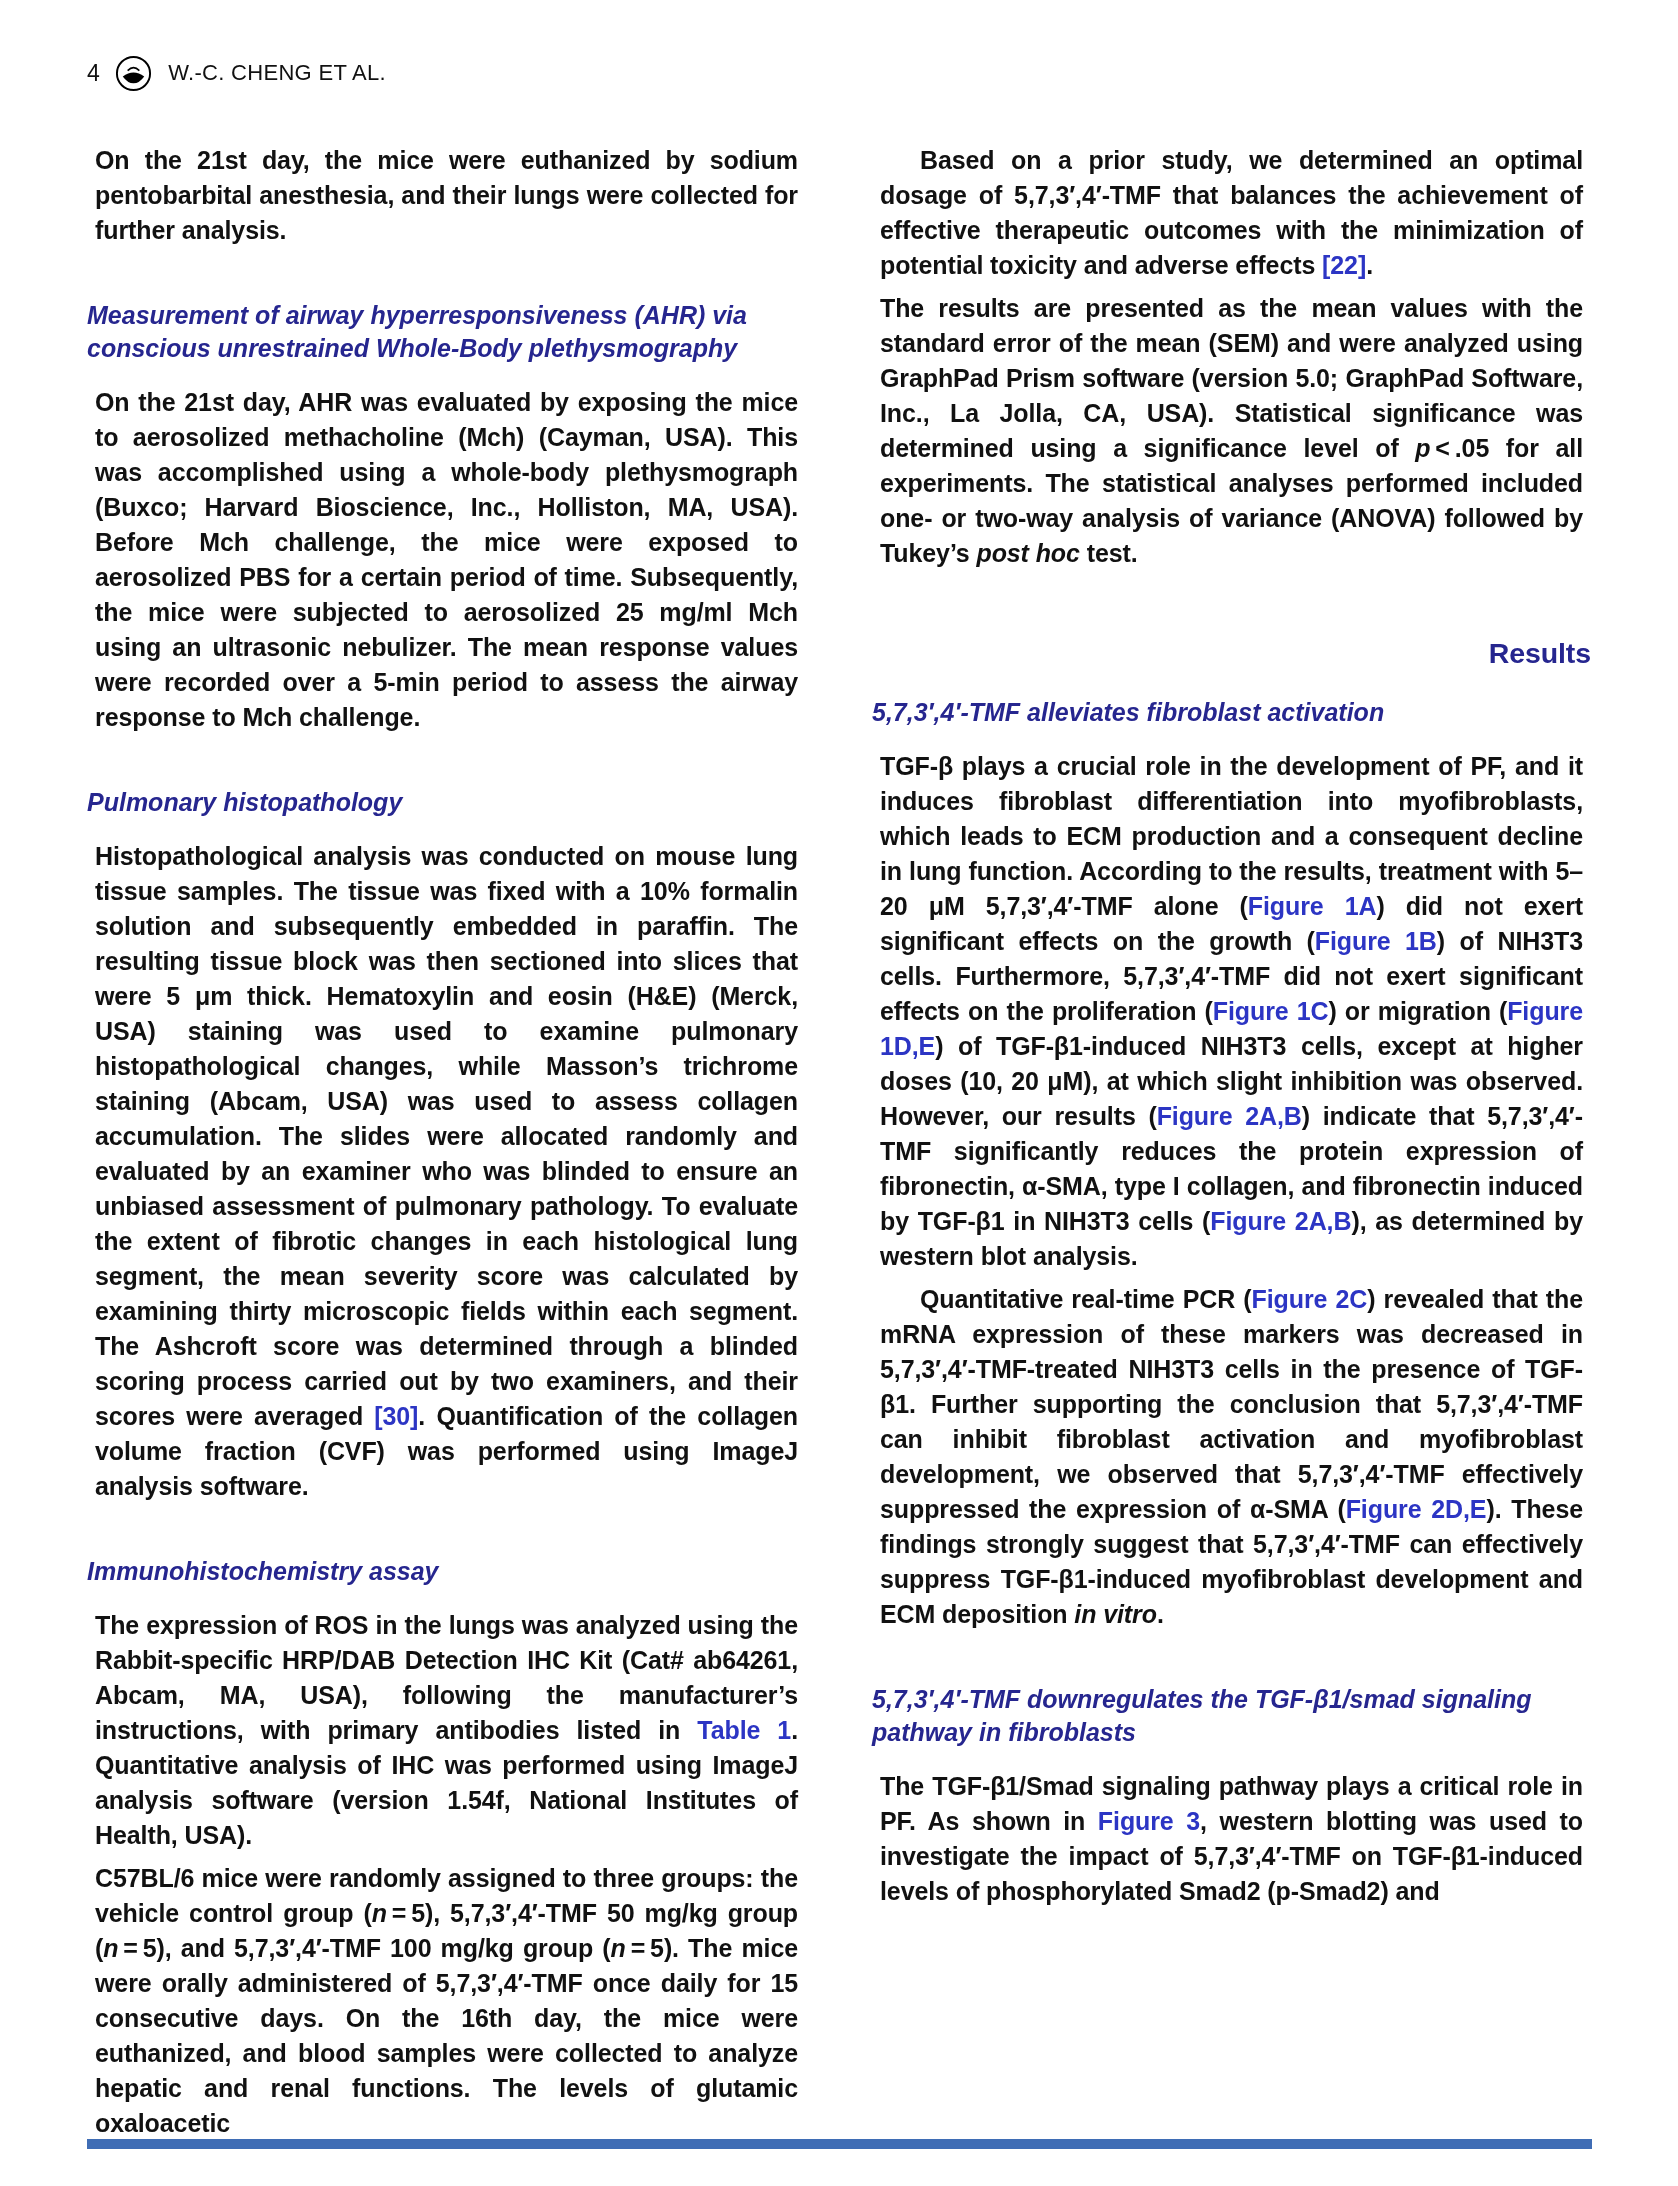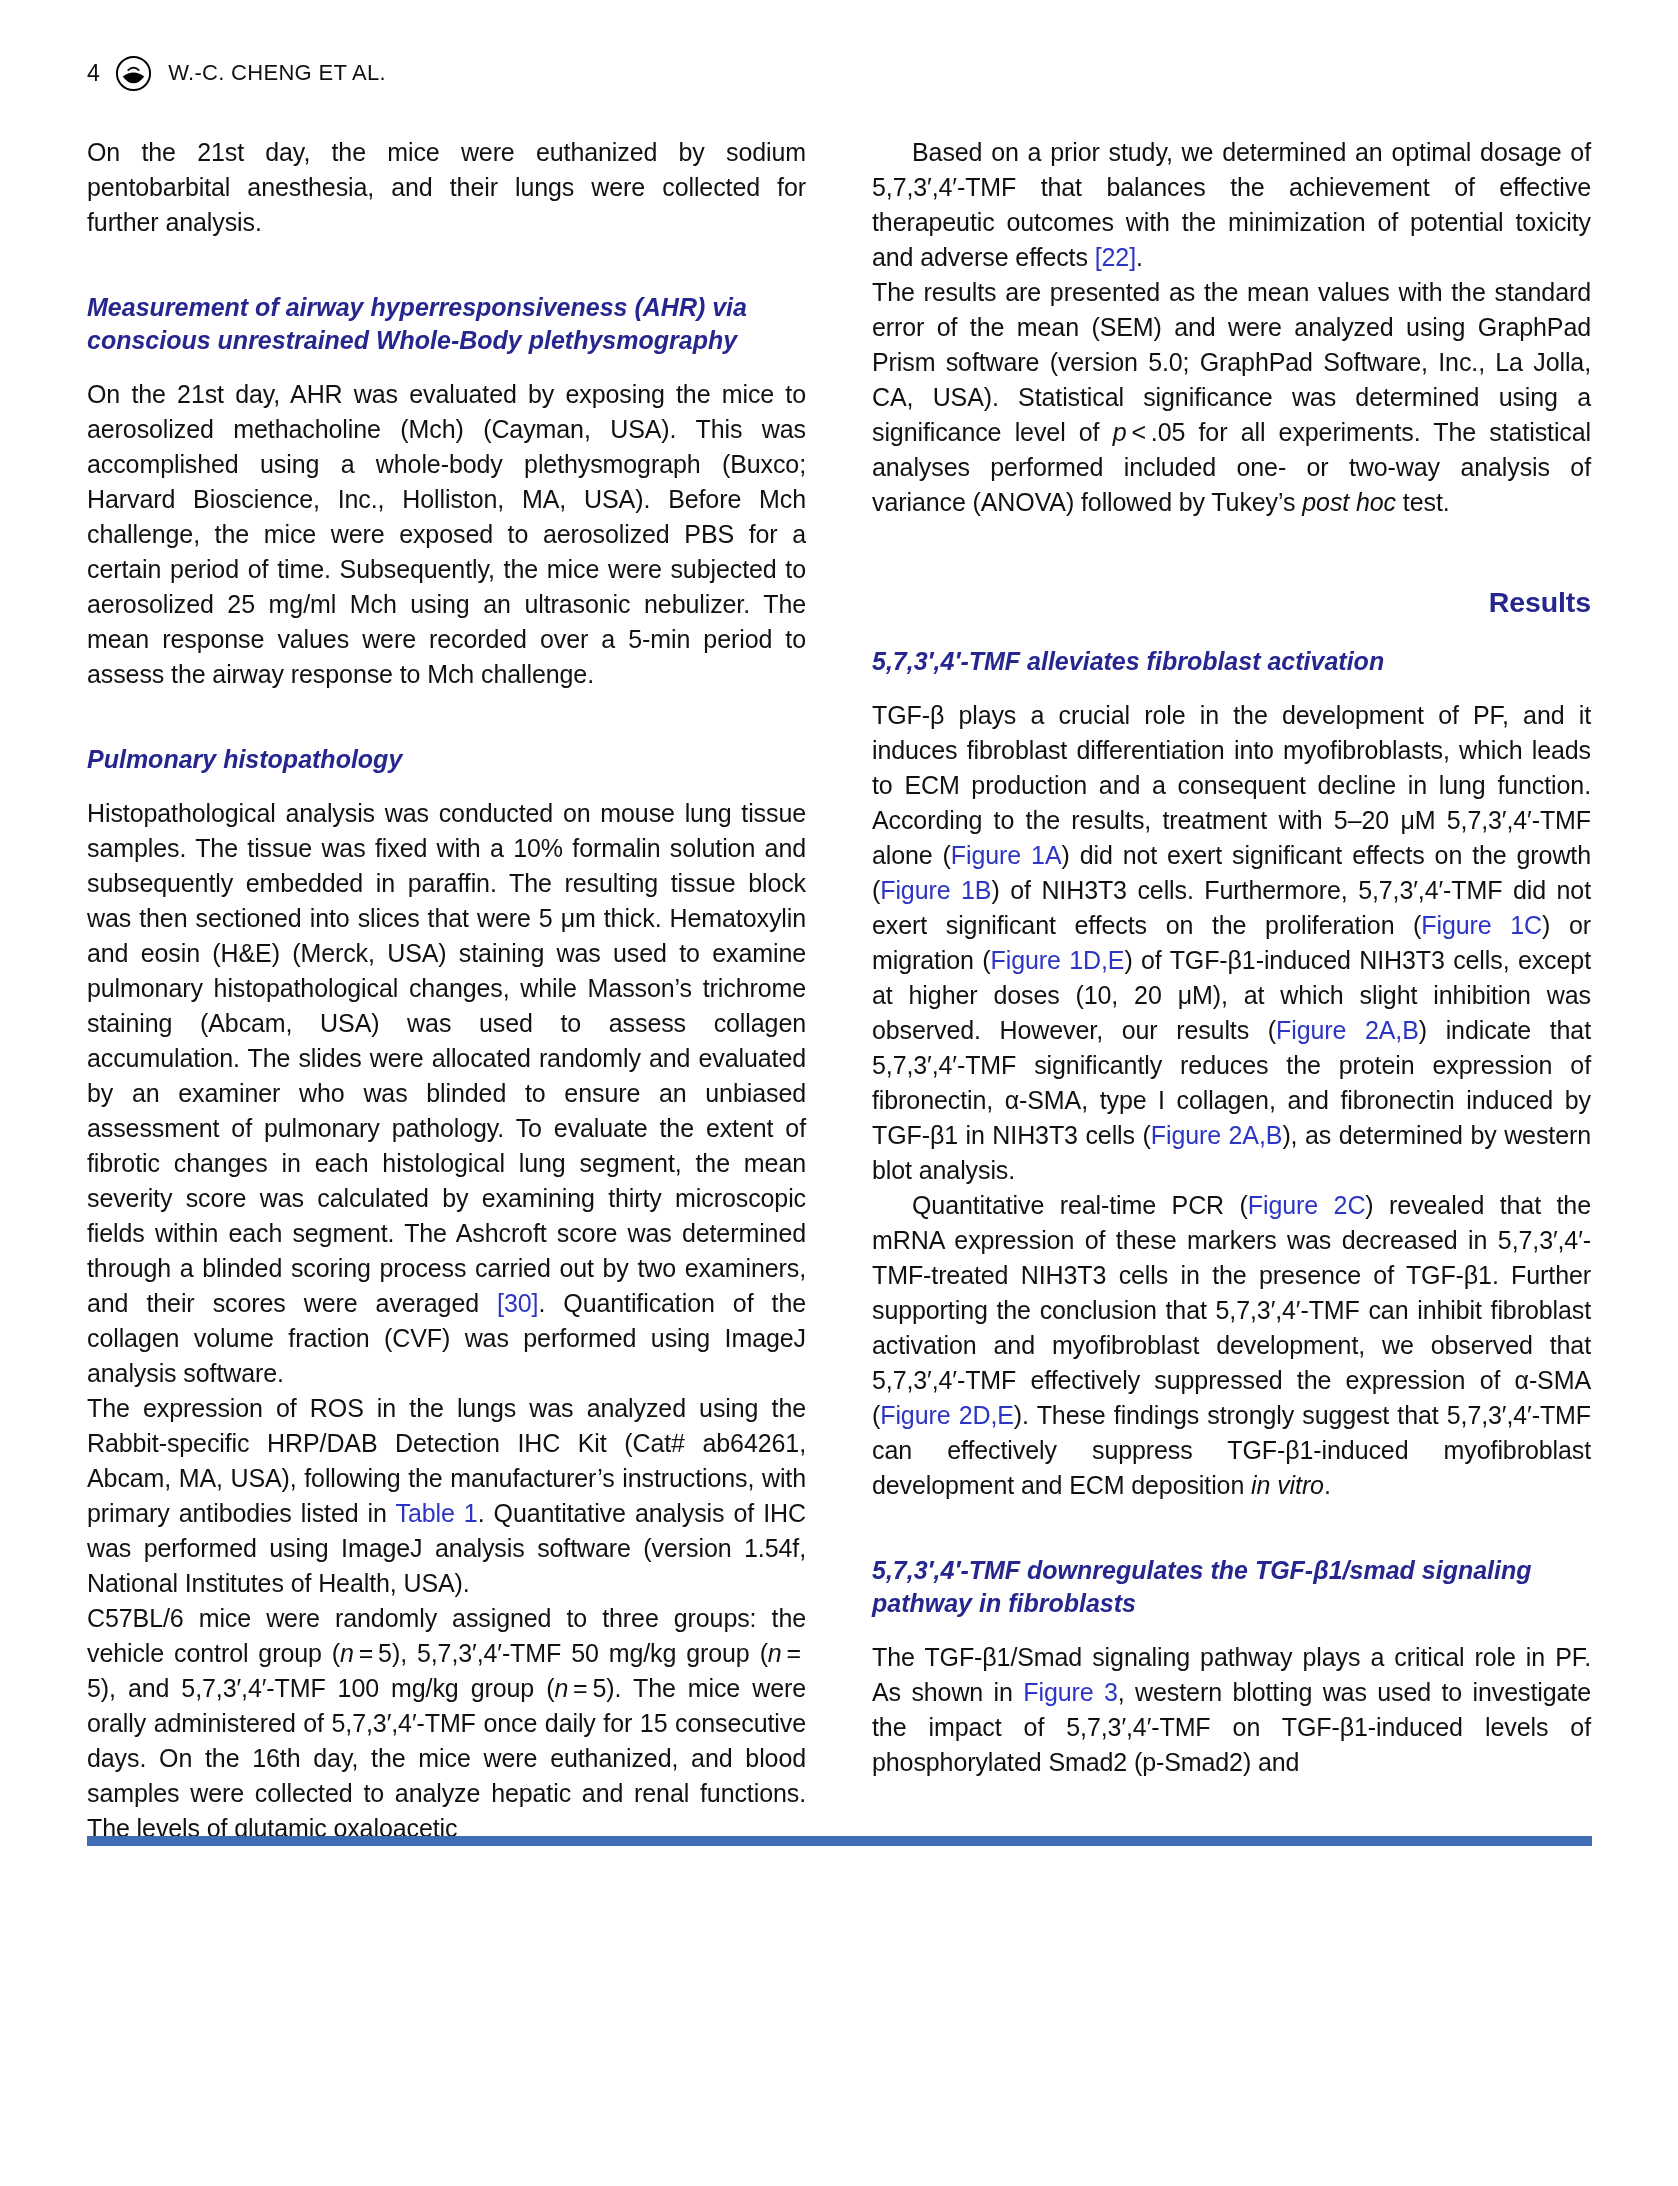--- a/index.html
+++ b/index.html
@@ -21,21 +21,21 @@
   .logo { width: 39px; height: 39px; display: inline-flex; align-items: center; justify-content: center; }
   .running-head { letter-spacing: 0.3px; }
   .columns { display: flex; gap: 66px; margin-top: 42px; }
   .col {
     width: 719px;
     font-size: 25px;
     line-height: 35px;
     text-align: justify;
     letter-spacing: -0.1px;
   }
-  p.body-para { margin: 0; }
+  p.body-para { margin: 8px; font-weight: bold; }
   p.indent { text-indent: 40px; }
   h2.sec {
     color: var(--heading, #26268f);
     font-size: 25px;
     line-height: 33px;
     font-weight: bold;
     font-style: italic;
     margin: 51px 0 20px 0;
     text-align: left;
     letter-spacing: 0;
@@ -80,20 +80,21 @@
 
     <div class="col">
       <p class="body-para"><span>On the 21st day, the mice were euthanized by sodium pentobarbital anesthesia, and their lungs were collected for further analysis.</span></p>
 
       <h2 class="sec">Measurement of airway hyperresponsiveness (AHR) via conscious unrestrained Whole-Body plethysmography</h2>
       <p class="body-para"><span>On the 21st day, AHR was evaluated by exposing the mice to aerosolized methacholine (Mch) (Cayman, USA). This was accomplished using a whole-body plethysmograph (Buxco; Harvard Bioscience, Inc., Holliston, MA, USA). Before Mch challenge, the mice were exposed to aerosolized PBS for a certain period of time. Subsequently, the mice were subjected to aerosolized 25 mg/ml Mch using an ultrasonic nebulizer. The mean response values were recorded over a 5-min period to assess the airway response to Mch challenge.</span></p>
 
       <h2 class="sec">Pulmonary histopathology</h2>
       <p class="body-para"><span>Histopathological analysis was conducted on mouse lung tissue samples. The tissue was fixed with a 10% formalin solution and subsequently embedded in paraffin. The resulting tissue block was then sectioned into slices that were 5 μm thick. Hematoxylin and eosin (H&amp;E) (Merck, USA) staining was used to examine pulmonary histopathological changes, while Masson’s trichrome staining (Abcam, USA) was used to assess collagen accumulation. The slides were allocated randomly and evaluated by an examiner who was blinded to ensure an unbiased assessment of pulmonary pathology. To evaluate the extent of fibrotic changes in each histological lung segment, the mean severity score was calculated by examining thirty microscopic fields within each segment. The Ashcroft score was determined through a blinded scoring process carried out by two examiners, and their scores were averaged </span><span class="seg-link">[30]</span><span>. Quantification of the collagen volume fraction (CVF) was performed using ImageJ analysis software.</span></p>
 
+      <h2 class="sec">Immunohistochemistry assay</h2>
       <p class="body-para"><span>The expression of ROS in the lungs was analyzed using the Rabbit-specific HRP/DAB Detection IHC Kit (Cat# ab64261, Abcam, MA, USA), following the manufacturer’s instructions, with primary antibodies listed in </span><span class="seg-link">Table 1</span><span>. Quantitative analysis of IHC was performed using ImageJ analysis software (version 1.54f, National Institutes of Health, USA).</span></p>
 
       <p class="body-para"><span>C57BL/6 mice were randomly assigned to three groups: the vehicle control group (</span><span class="seg-italic">n</span><span> = 5), 5,7,3′,4′-TMF 50 mg/kg group (</span><span class="seg-italic">n</span><span> = 5), and 5,7,3′,4′-TMF 100 mg/kg group (</span><span class="seg-italic">n</span><span> = 5). The mice were orally administered of 5,7,3′,4′-TMF once daily for 15 consecutive days. On the 16th day, the mice were euthanized, and blood samples were collected to analyze hepatic and renal functions. The levels of glutamic oxaloacetic</span></p>
     </div>
 
     <div class="col">
       <p class="body-para indent"><span>Based on a prior study, we determined an optimal dosage of 5,7,3′,4′-TMF that balances the achievement of effective therapeutic outcomes with the minimization of potential toxicity and adverse effects </span><span class="seg-link">[22]</span><span>.</span></p>
 
       <p class="body-para"><span>The results are presented as the mean values with the standard error of the mean (SEM) and were analyzed using GraphPad Prism software (version 5.0; GraphPad Software, Inc., La Jolla, CA, USA). Statistical significance was determined using a significance level of </span><span class="seg-italic">p</span><span> &lt; .05 for all experiments. The statistical analyses performed included one- or two-way analysis of variance (ANOVA) followed by Tukey’s </span><span class="seg-italic">post hoc</span><span> test.</span></p>
 

